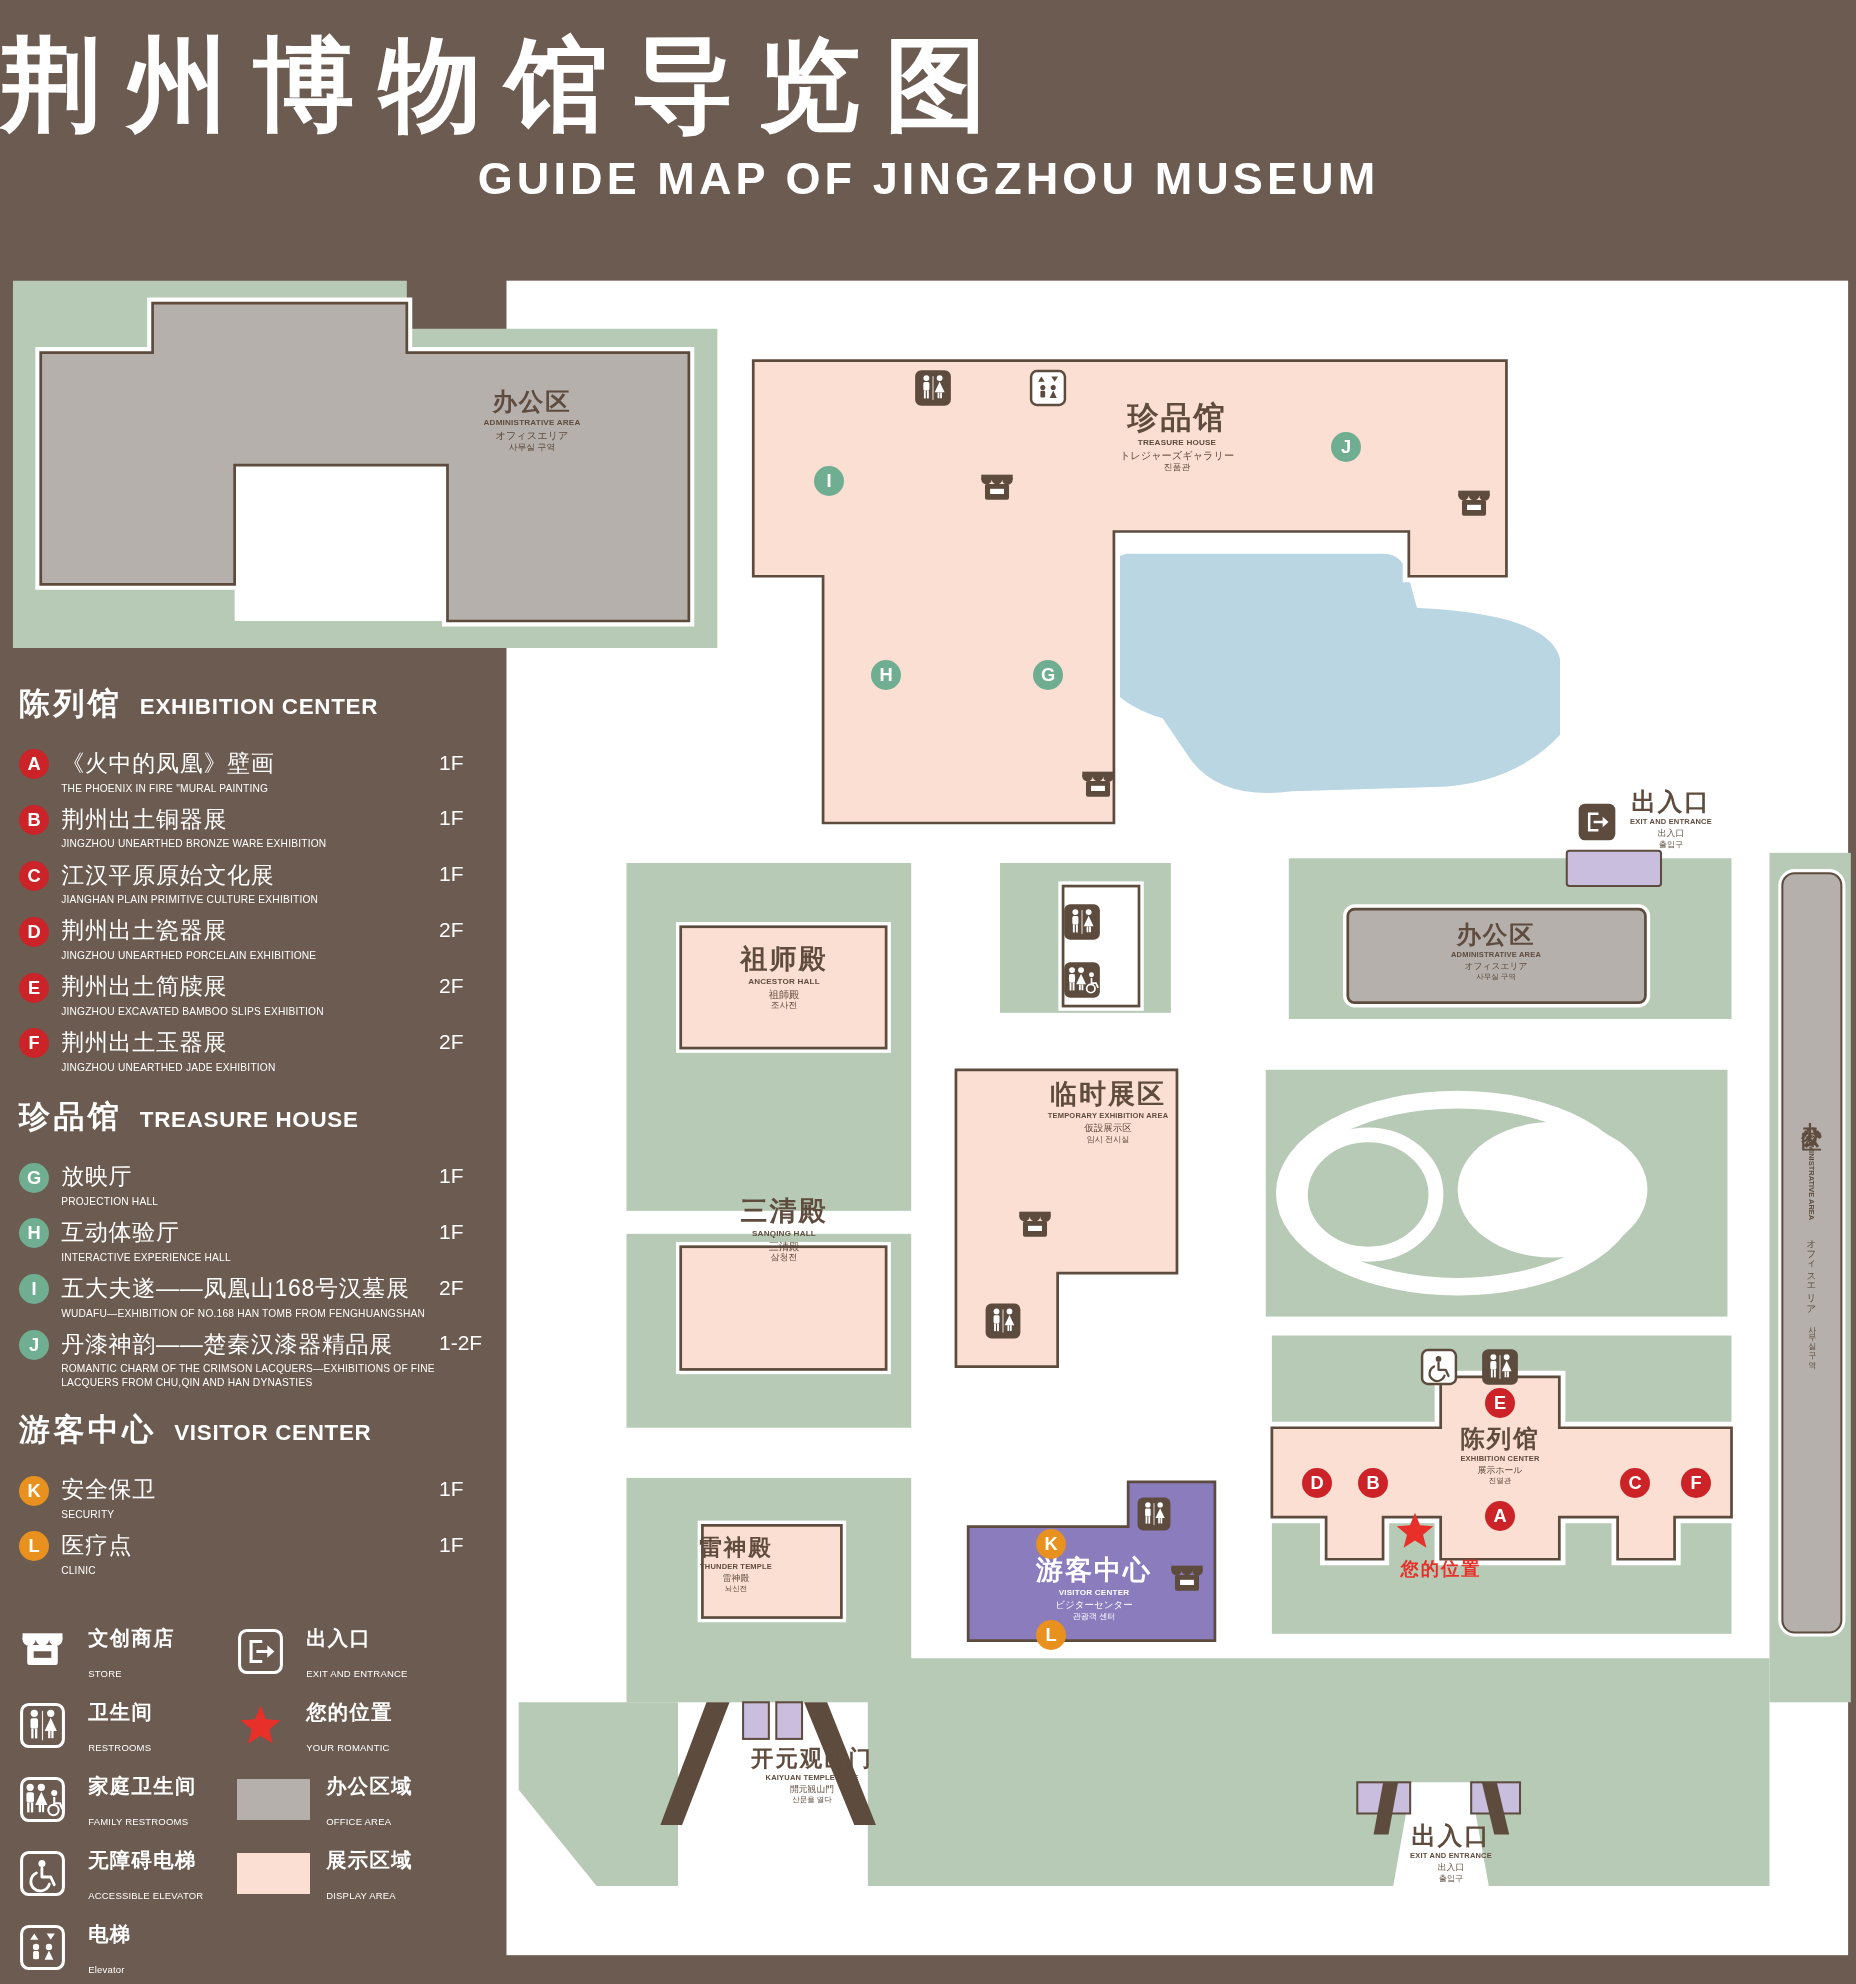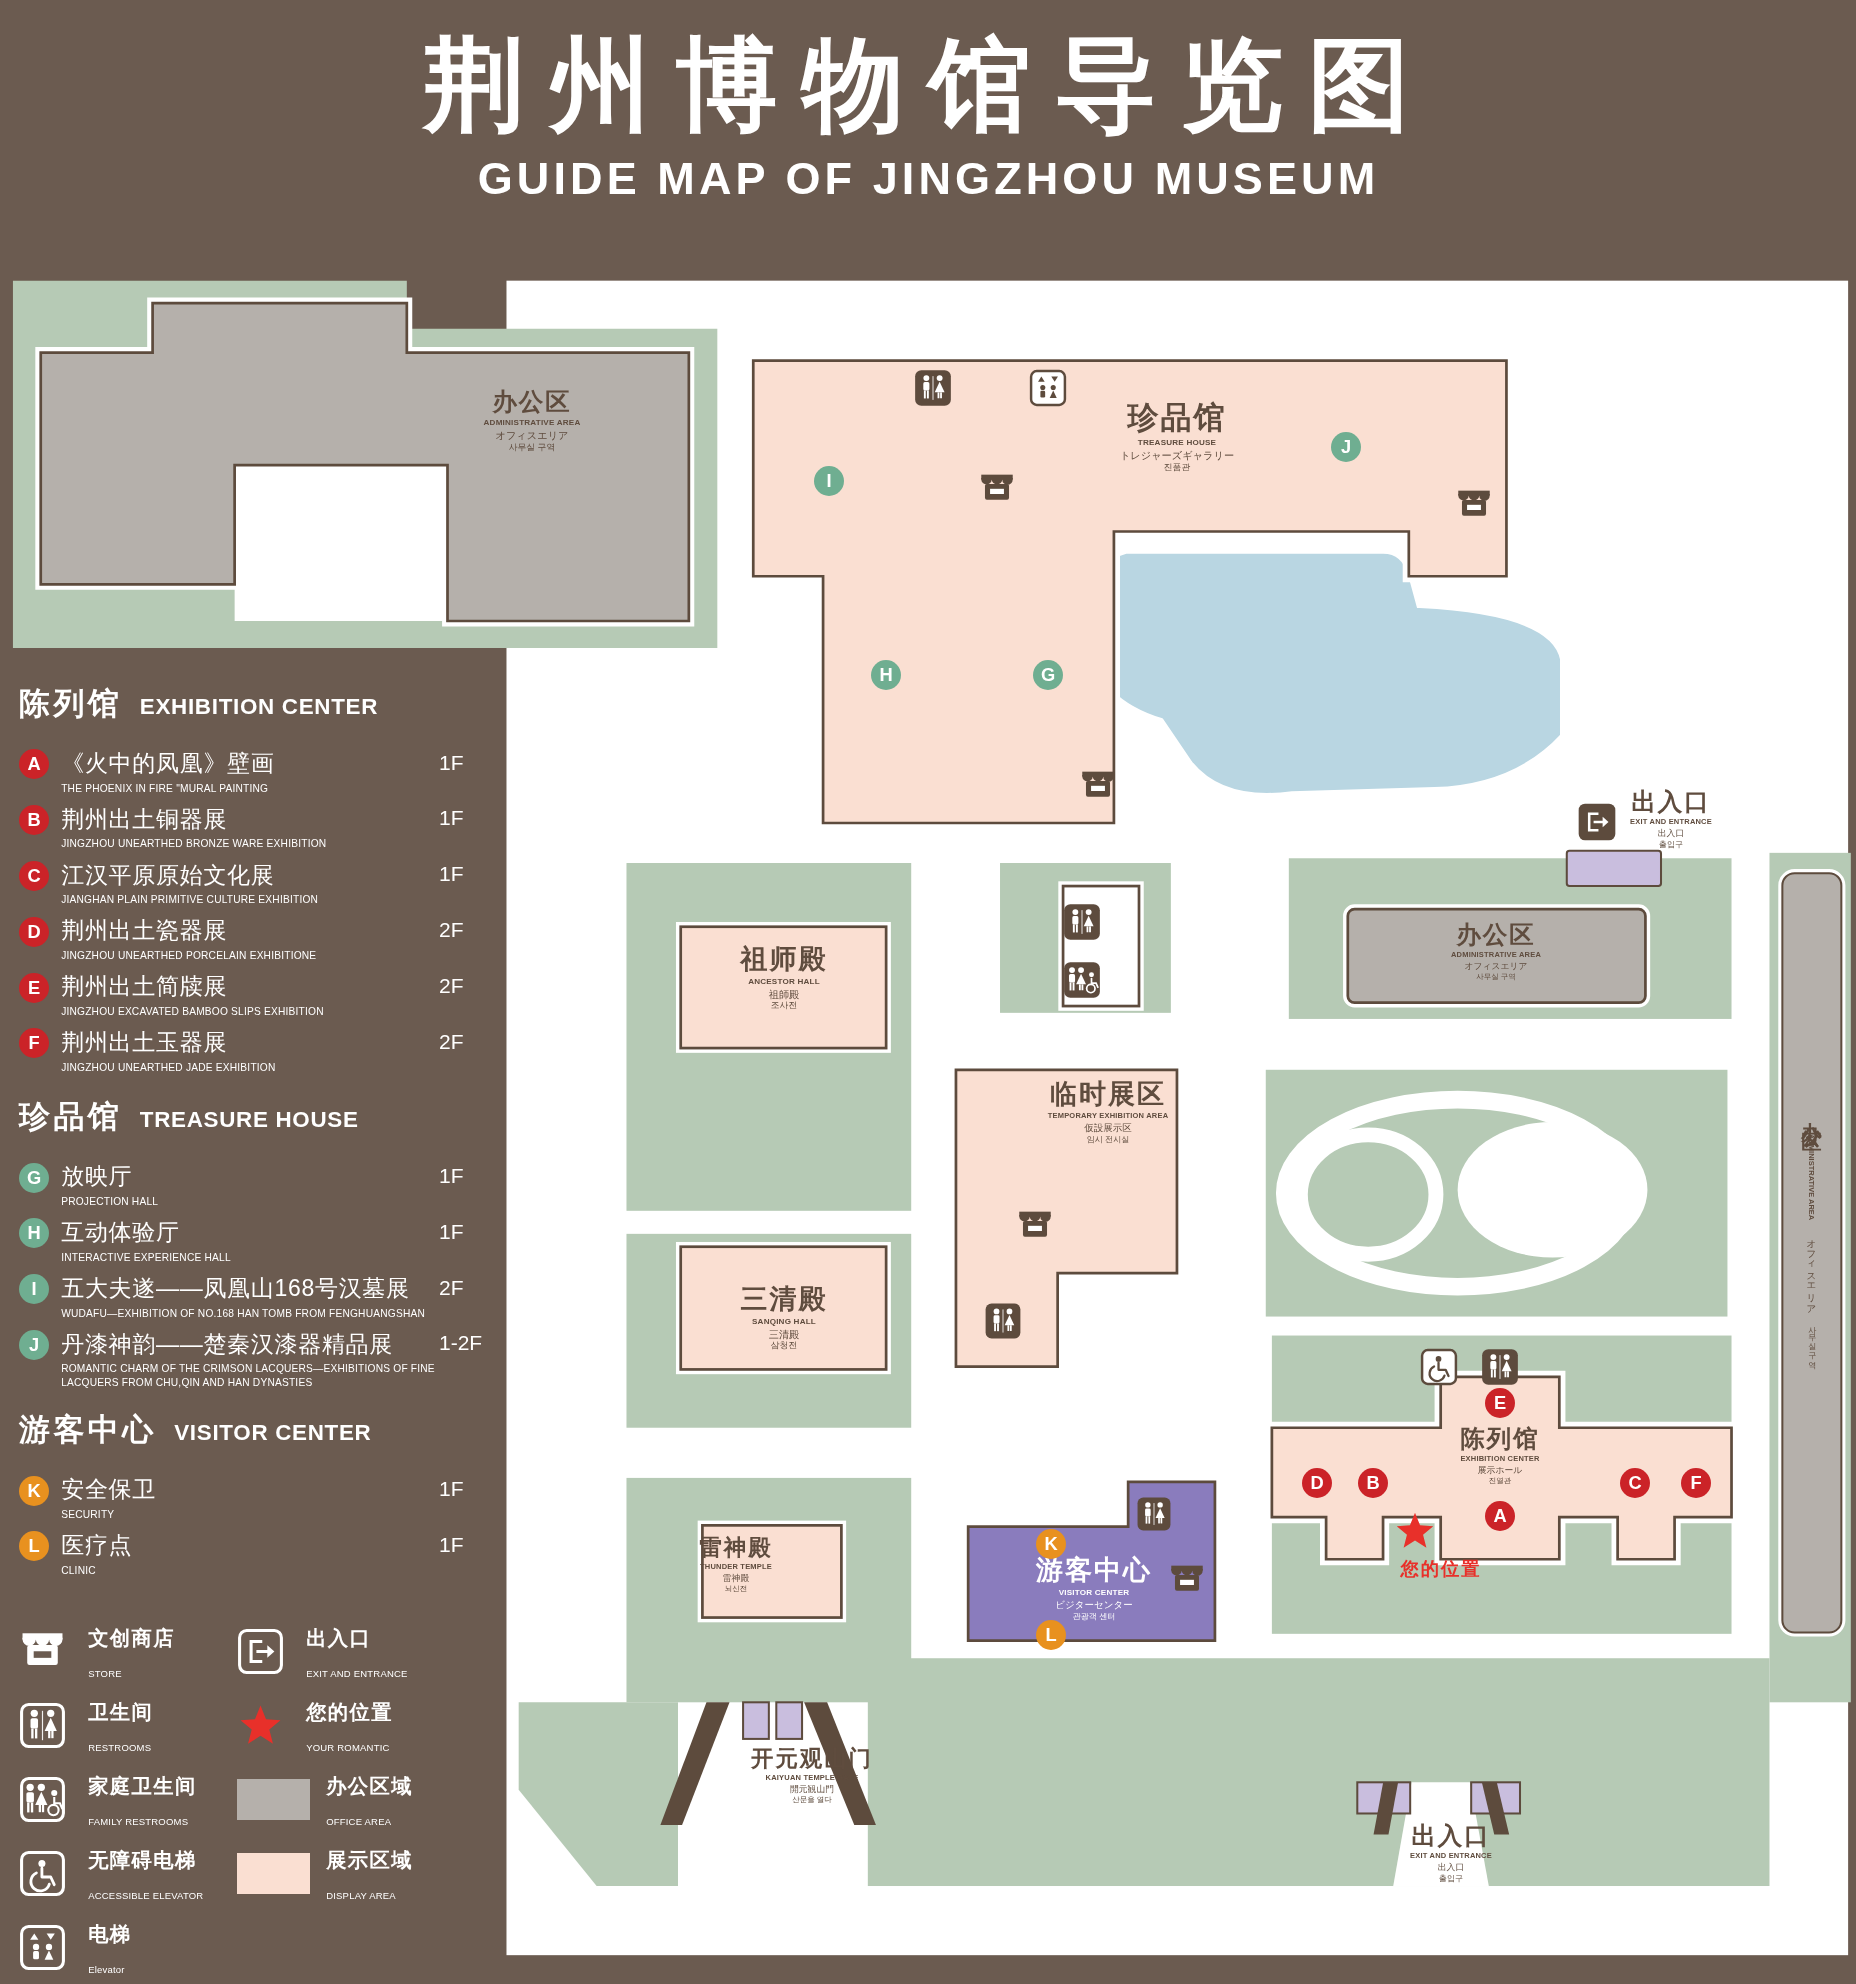--- a/index.html
+++ b/index.html
@@ -1,19 +1,19 @@
 <!DOCTYPE html>
 <html style="font-size:11px"><head>
 <meta charset="utf-8">
 <style>
   html,body{margin:0;padding:0;background:#6b5b50;}
   .stage{position:relative;width:1857px;height:1985px;background:#6b5b50;overflow:hidden;
          font-family:"Liberation Sans","DejaVu Sans",sans-serif;color:#5f4c3e;}
   
-  .title-zh{position:absolute;top:17.6px;left:0;width:100%;text-align:center;color:#fff;
+  .title-zh{position:absolute;top:17.6px;left:0;width:100%;color:#fff;
             font-size:102px;font-weight:700;letter-spacing:24.4px;}
   .title-en{position:absolute;top:153px;left:0;width:100%;text-align:center;color:#fff;
             font-size:45px;font-weight:700;letter-spacing:4.1px;}
   
   .map-svg{position:absolute;left:0;top:0;}
   
   .mlabel{position:absolute;transform:translateX(-50%);text-align:center;line-height:1.12;
           color:#5f4c3e;white-space:nowrap;}
   .mlabel .zh{font-weight:700;font-size:26px;letter-spacing:2px;}
   .mlabel .zh.xl{font-size:31px;}
@@ -193,21 +193,21 @@
     <div class="kr">조사전</div>
   </div>
 
   <div class="mlabel" style="left:1108px;top:1079px">
     <div class="zh lg">临时展区</div>
     <div class="en" style="font-size:7.5px">TEMPORARY EXHIBITION AREA</div>
     <div class="jp" style="font-size:9.5px">仮設展示区</div>
     <div class="kr" style="font-size:8.1px">임시 전시실</div>
   </div>
 
-  <div class="mlabel" style="left:784px;top:1284px">
+  <div class="mlabel" style="left:784px;top:1196px">
     <div class="zh lg">三清殿</div>
     <div class="en">SANQING HALL</div>
     <div class="jp">三清殿</div>
     <div class="kr">삼청전</div>
   </div>
 
   <div class="mlabel" style="left:736px;top:1535px">
     <div class="zh sm">雷神殿</div>
     <div class="en" style="font-size:7.5px">THUNDER TEMPLE</div>
     <div class="jp" style="font-size:8.8px">雷神殿</div>

